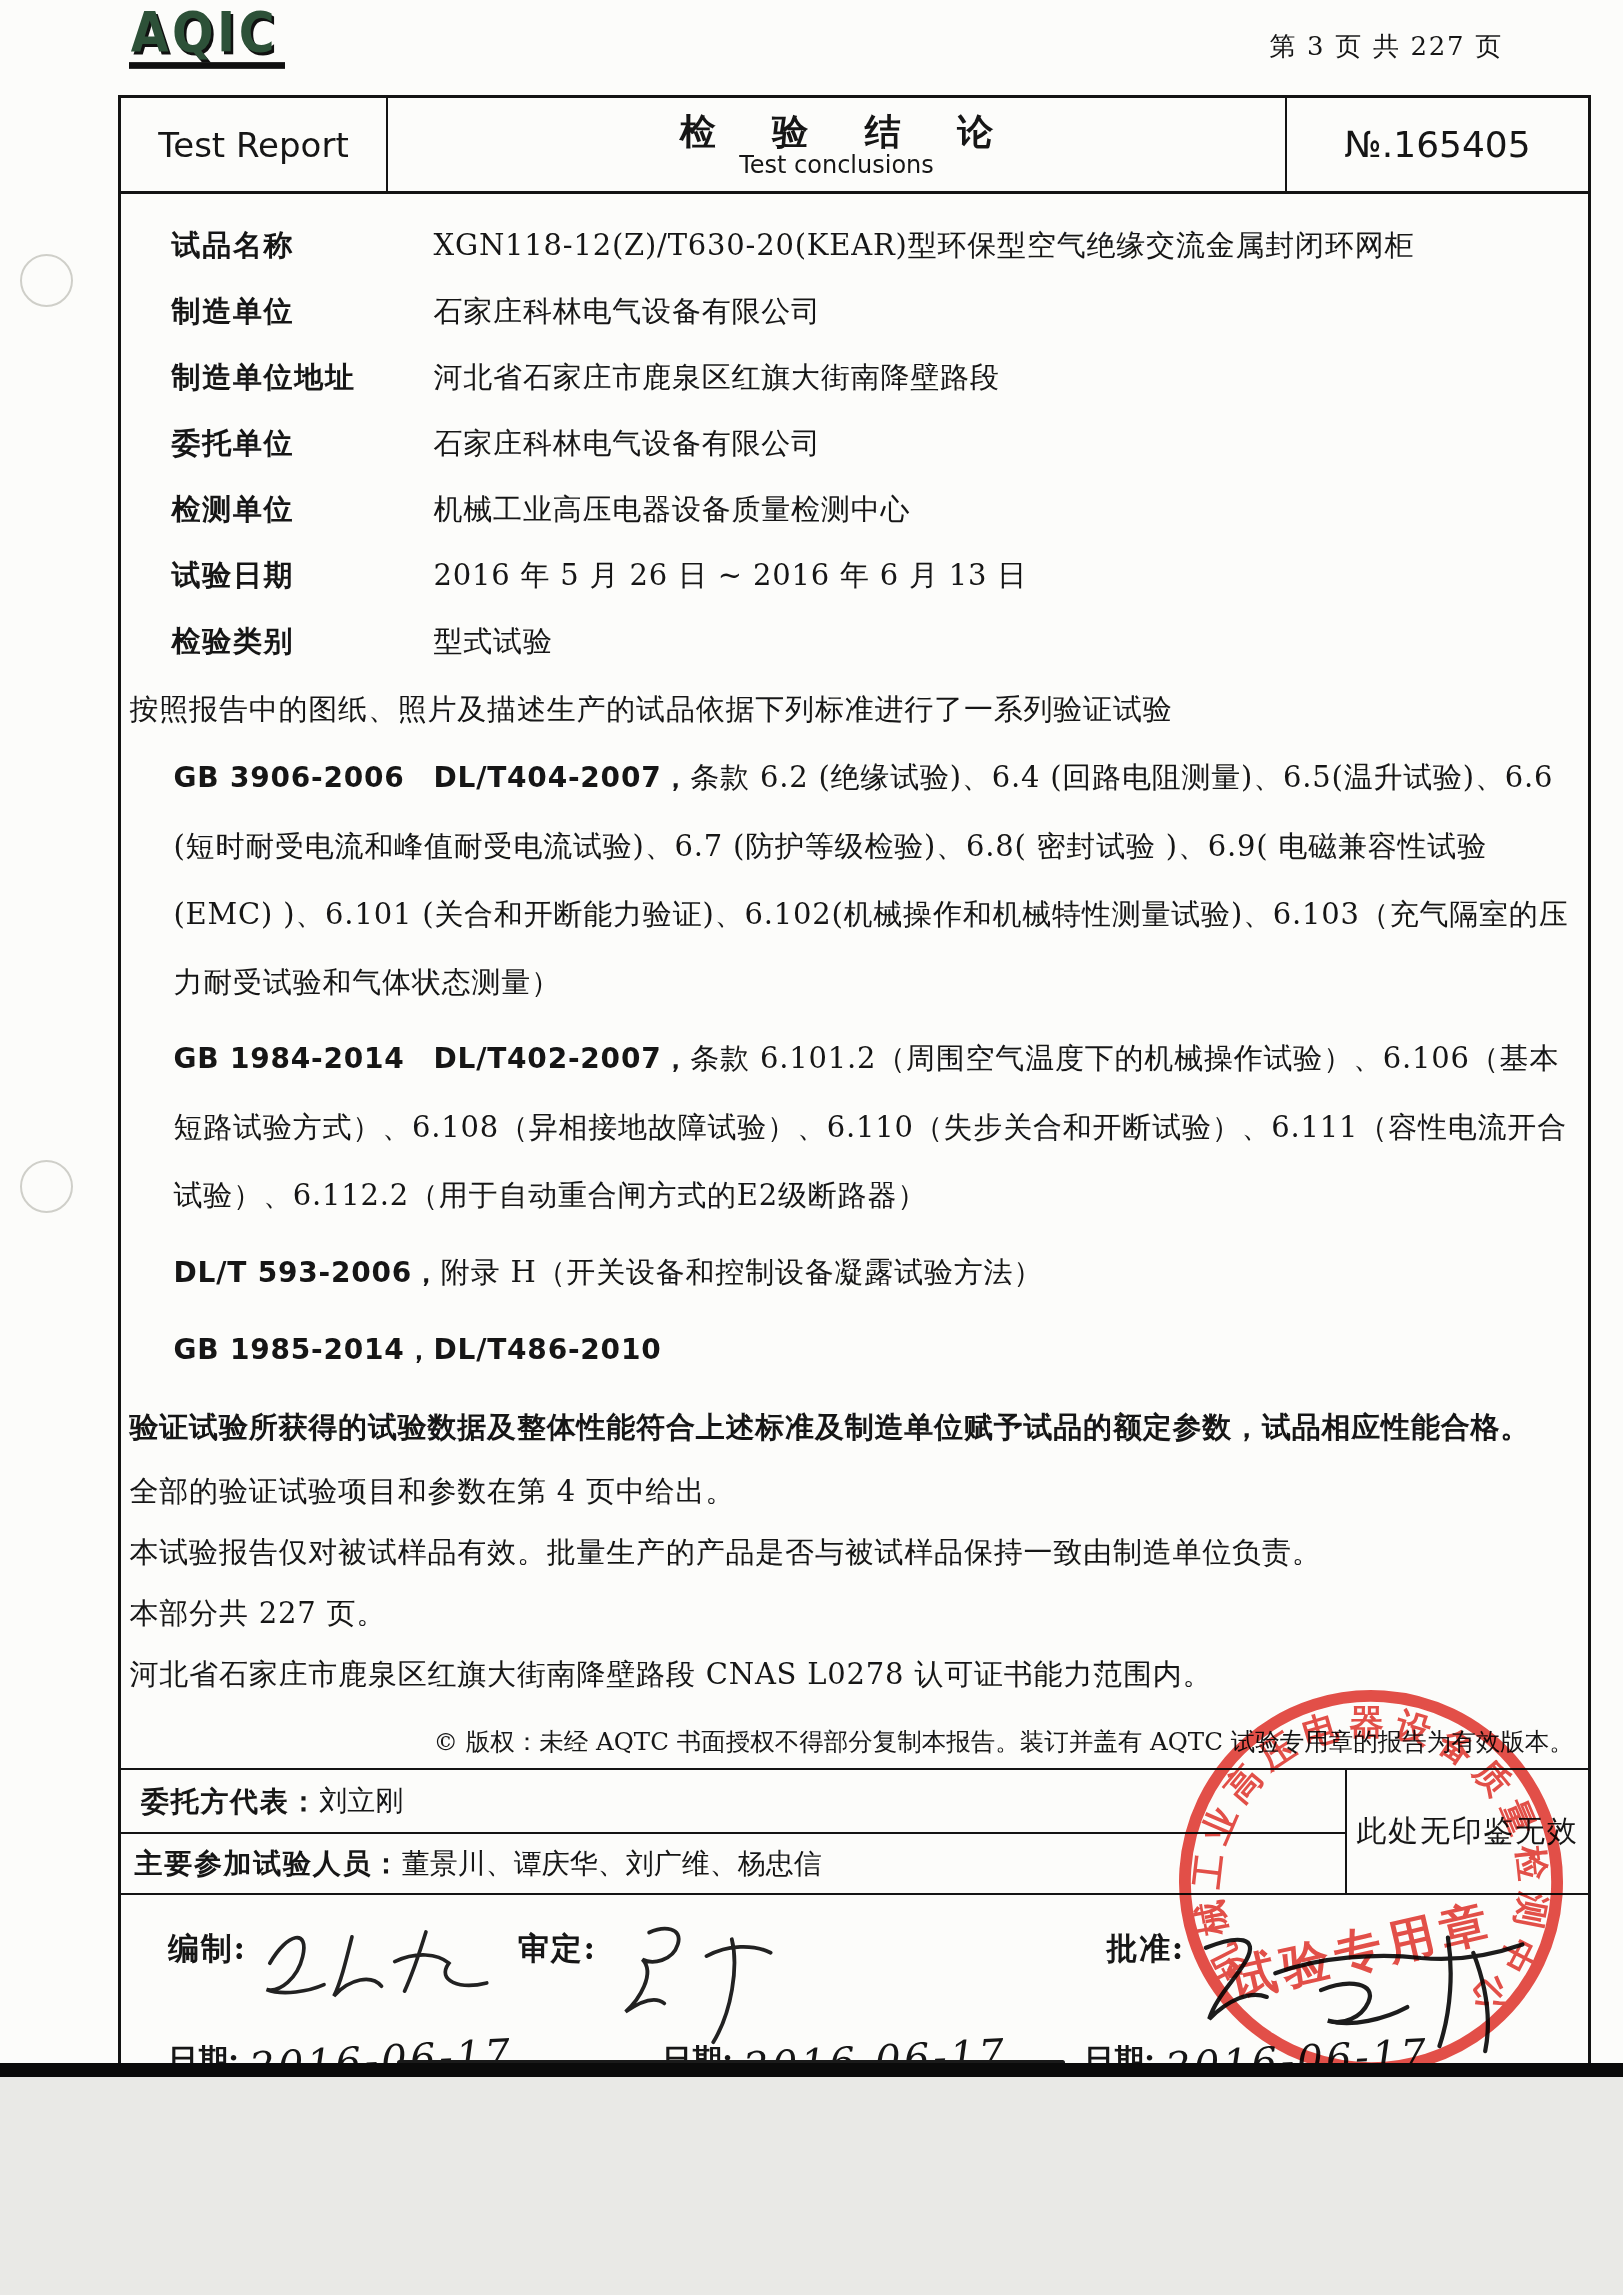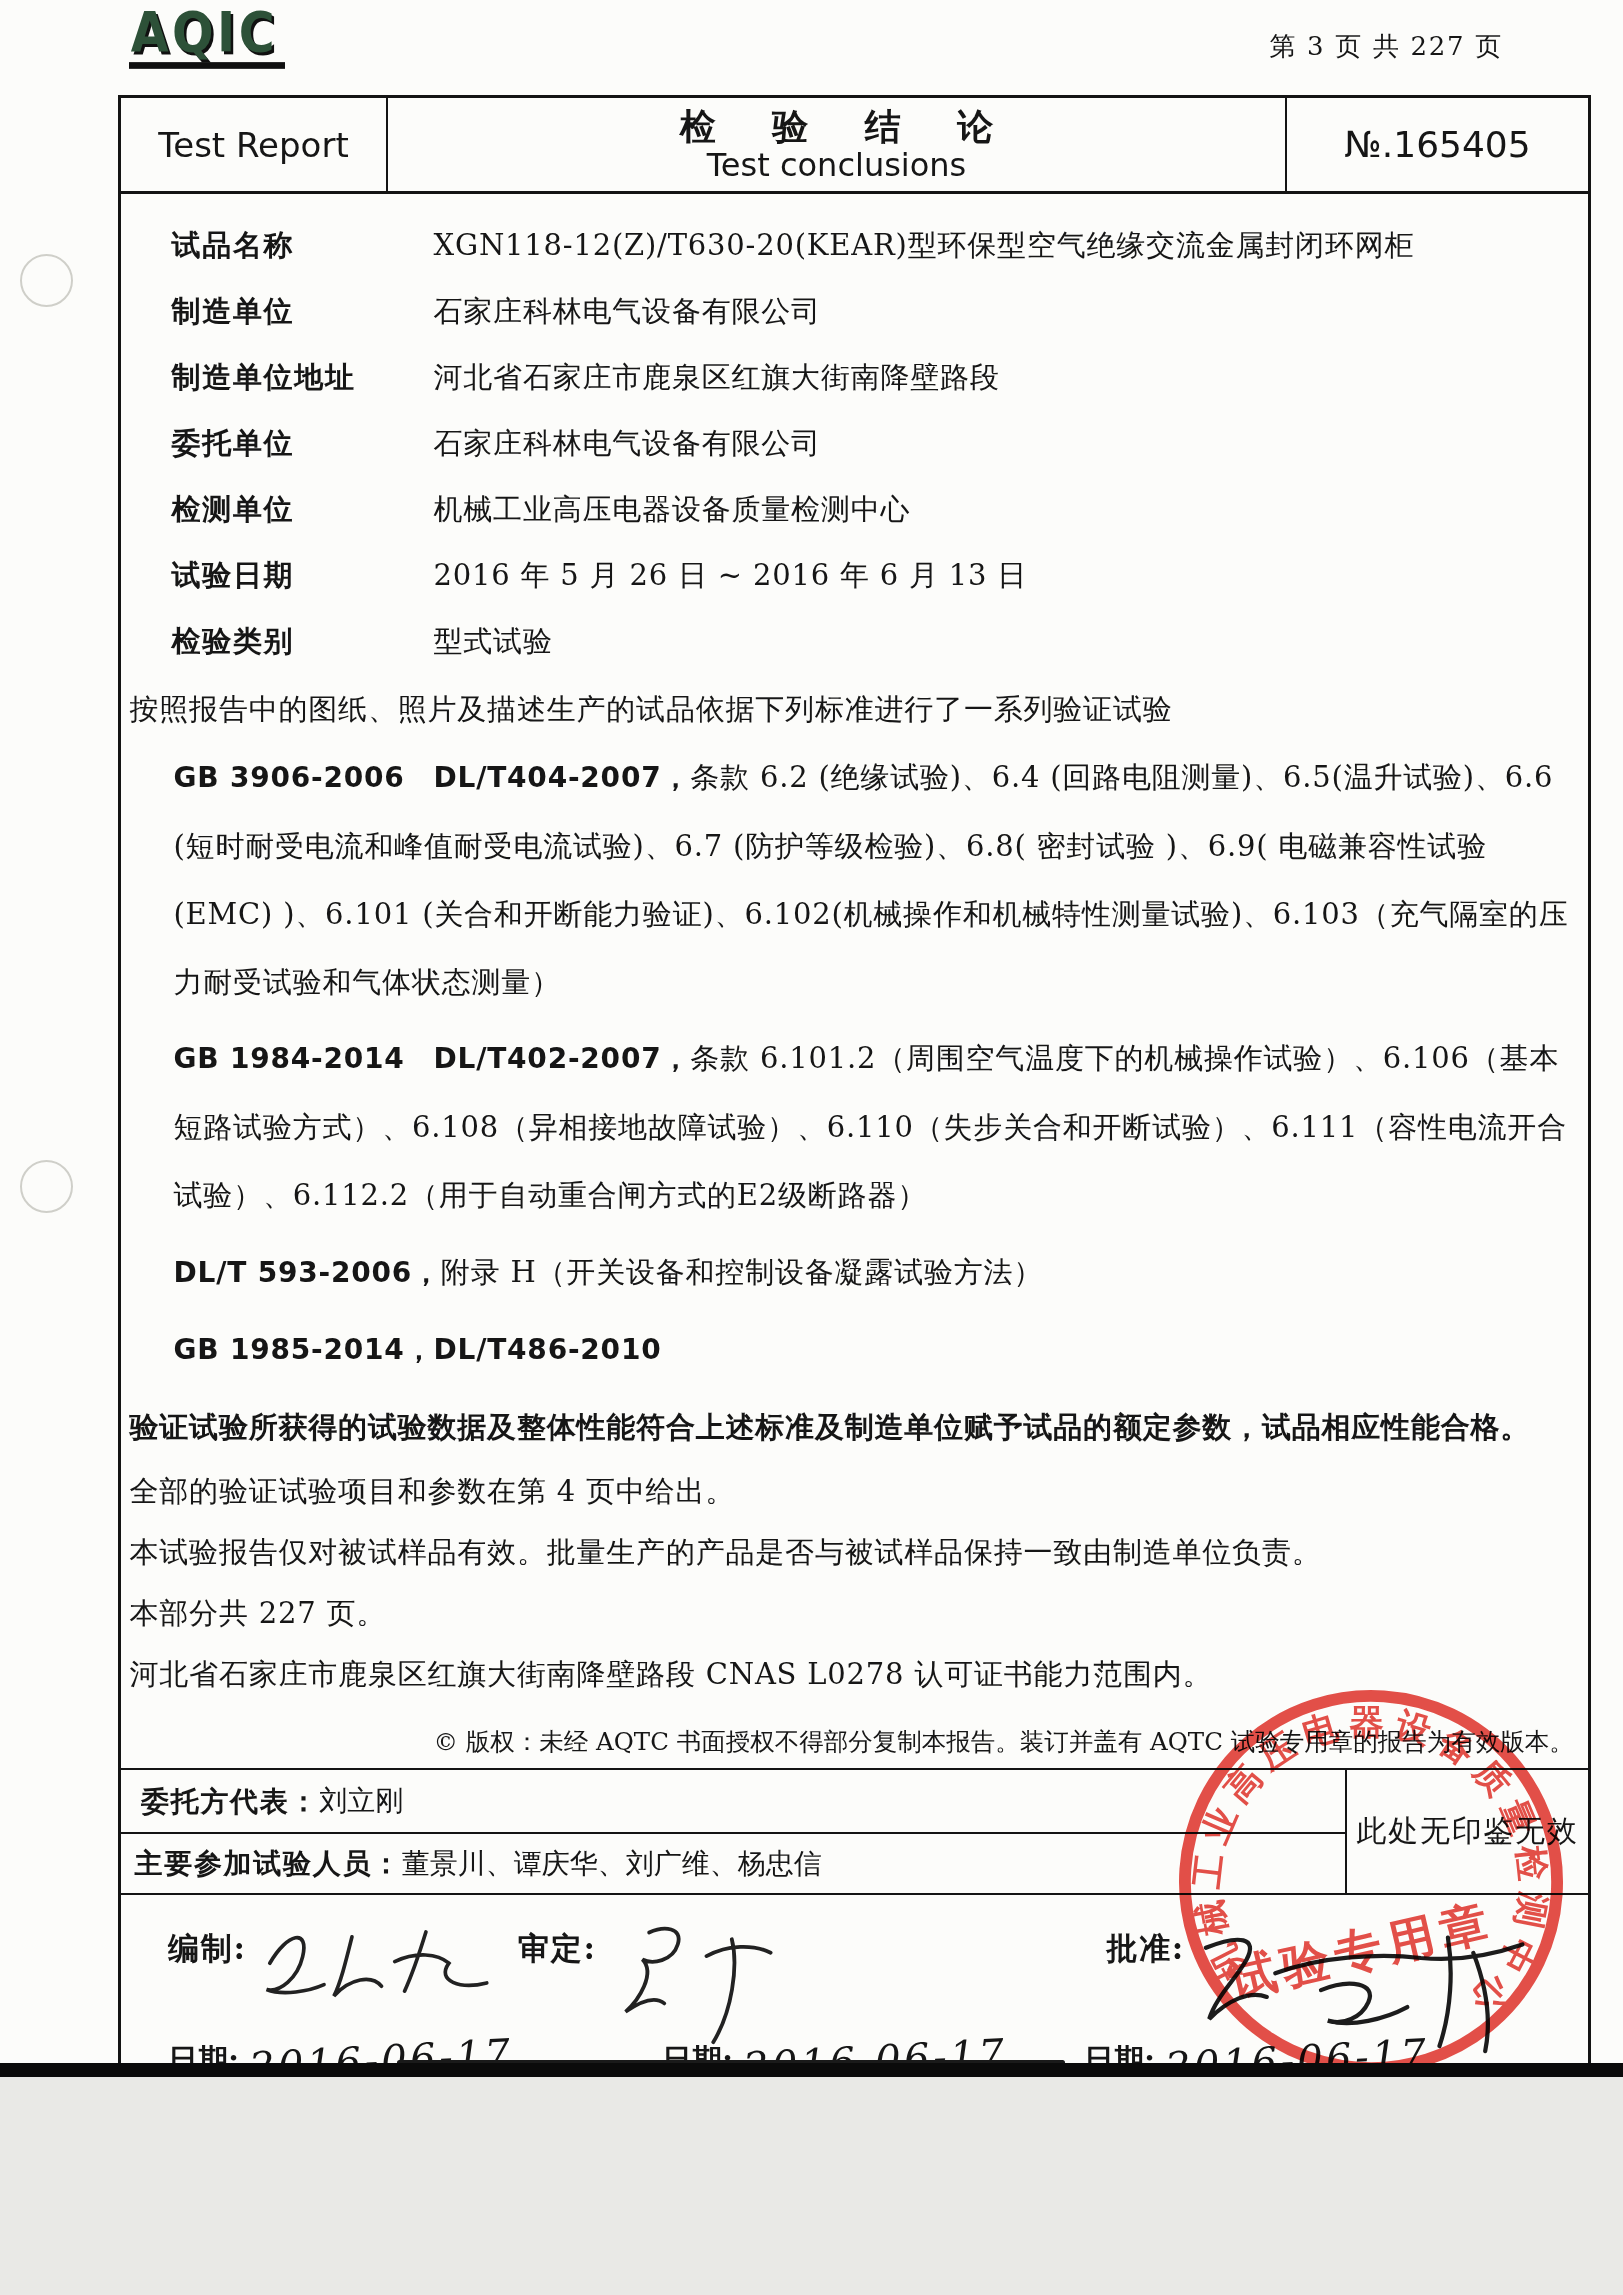--- a/index.html
+++ b/index.html
@@ -15,21 +15,21 @@
   .page-info{position:absolute;right:120px;top:29px;font-size:26px;letter-spacing:1.7px;}
 
   
   .doc{position:absolute;left:118px;top:95px;width:1473px;height:2073px;
        box-sizing:border-box;border:3.4px solid #141414;border-bottom-width:6.8px;background:transparent;}
   .doc-header{display:flex;height:96px;border-bottom:3.4px solid #141414;box-sizing:border-box;}
   .hdr-left{width:265px;border-right:2.5px solid #141414;display:flex;align-items:center;justify-content:center;
             font-family:"DejaVu Sans","Liberation Sans",sans-serif;font-size:34px;}
   .hdr-mid{flex:1;border-right:2.5px solid #141414;display:flex;flex-direction:column;align-items:center;justify-content:center;}
   .hdr-mid .zh{font-size:36px;font-weight:700;letter-spacing:22px;text-indent:22px;line-height:1.15;}
-  .hdr-mid .en{font-family:"DejaVu Sans","Liberation Sans",sans-serif;font-size:32px;line-height:1.1;}
+  .hdr-mid .en{font-family:"DejaVu Sans","Liberation Sans",sans-serif;font-size:24px;line-height:1.1;}
   .hdr-right{width:301px;display:flex;align-items:center;justify-content:center;
              font-family:"DejaVu Sans","Liberation Sans",sans-serif;font-size:36px;}
 
   .doc-body{position:absolute;top:96px;left:0;right:0;bottom:394px;overflow:hidden;
             padding:0 13.5px 0 8.5px;font-size:29px;}
   .fields{margin-top:18.6px;}
   .field-row{height:66px;display:flex;align-items:center;padding-left:42px;}
   .field-label{width:262px;font-weight:700;flex:none;letter-spacing:1.7px;}
   .field-value{letter-spacing:0.8px;}
   .intro{height:68px;line-height:68px;letter-spacing:0.8px;}

